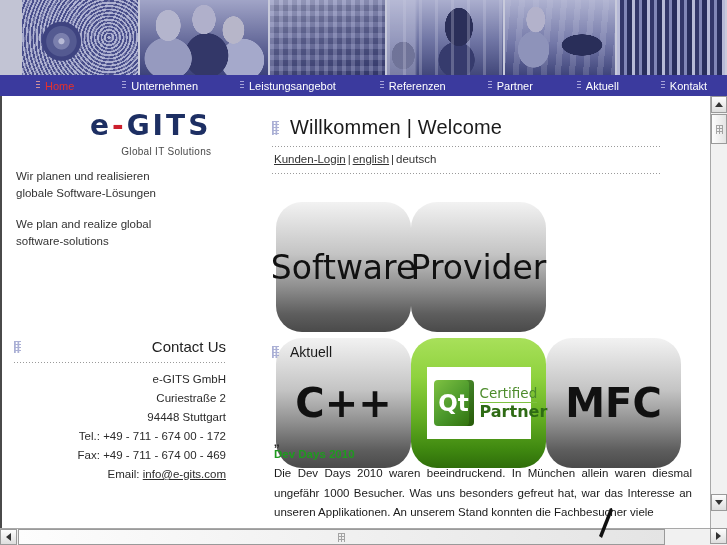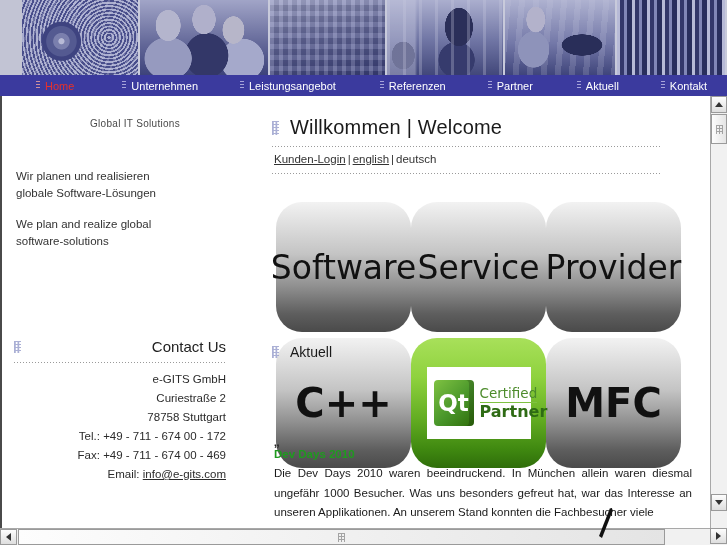--- a/index.html
+++ b/index.html
@@ -227,41 +227,42 @@
     <div class="nav-item" style="margin-left:42px">
       <span class="nav-bullet"></span>
       <span>Kontakt</span>
     </div>
   </div>
 
   <div class="page">
 
     <div class="leftcol">
       <div class="logo-wrap">
+        <div class="logo-main"><span>e</span><span class="dash">-</span><span>GITS</span></div>
         <div class="logo-sub">Global IT Solutions</div>
       </div>
 
       <div class="tagline">
         <div>Wir planen und realisieren</div>
         <div>globale Software-Lösungen</div>
         <div class="gap"></div>
         <div>We plan and realize global</div>
         <div>software-solutions</div>
       </div>
 
       <div class="contact-head">
         <span class="gridicon"></span>
         <span class="contact-title">Contact Us</span>
       </div>
       <div class="dotline" style="top:266px"></div>
 
       <div class="contact-lines">
         <div>e-GITS GmbH</div>
         <div>Curiestraße 2</div>
-        <div>78758 Stuttgart</div>
+        <div>94448 Stuttgart</div>
         <div>Tel.: +49 - 711 - 674 00 - 172</div>
         <div>Fax: +49 - 711 - 674 00 - 469</div>
         <div><span>Email:</span>
           <a href="#">info@e-gits.com</a></div>
       </div>
     </div>
 
     <div class="rightcol">
       <div class="wel-head">
         <span class="gridicon" style="height:14px"></span>
@@ -271,23 +272,20 @@
 
       <div class="langbar">
         <a href="#">Kunden-Login</a><span class="sep">|</span><a href="#">english</a><span class="sep">|</span><span class="plain">deutsch</span>
       </div>
       <div class="dotline" style="left:30px;right:auto;width:388px;top:77px"></div>
 
       <div class="tilegrid">
         <div class="tilerow">
           <div class="tile">
             <span class="tile-label">Software</span>
-          </div>
-          <div class="tile">
-            <span class="tile-label">Service</span>
           </div>
           <div class="tile">
             <span class="tile-label">Provider</span>
           </div>
         </div>
         <div class="tilerow" style="margin-top:6px">
           <div class="tile">
             <span class="tile-label big">C++</span>
           </div>
           <div class="tile green">

